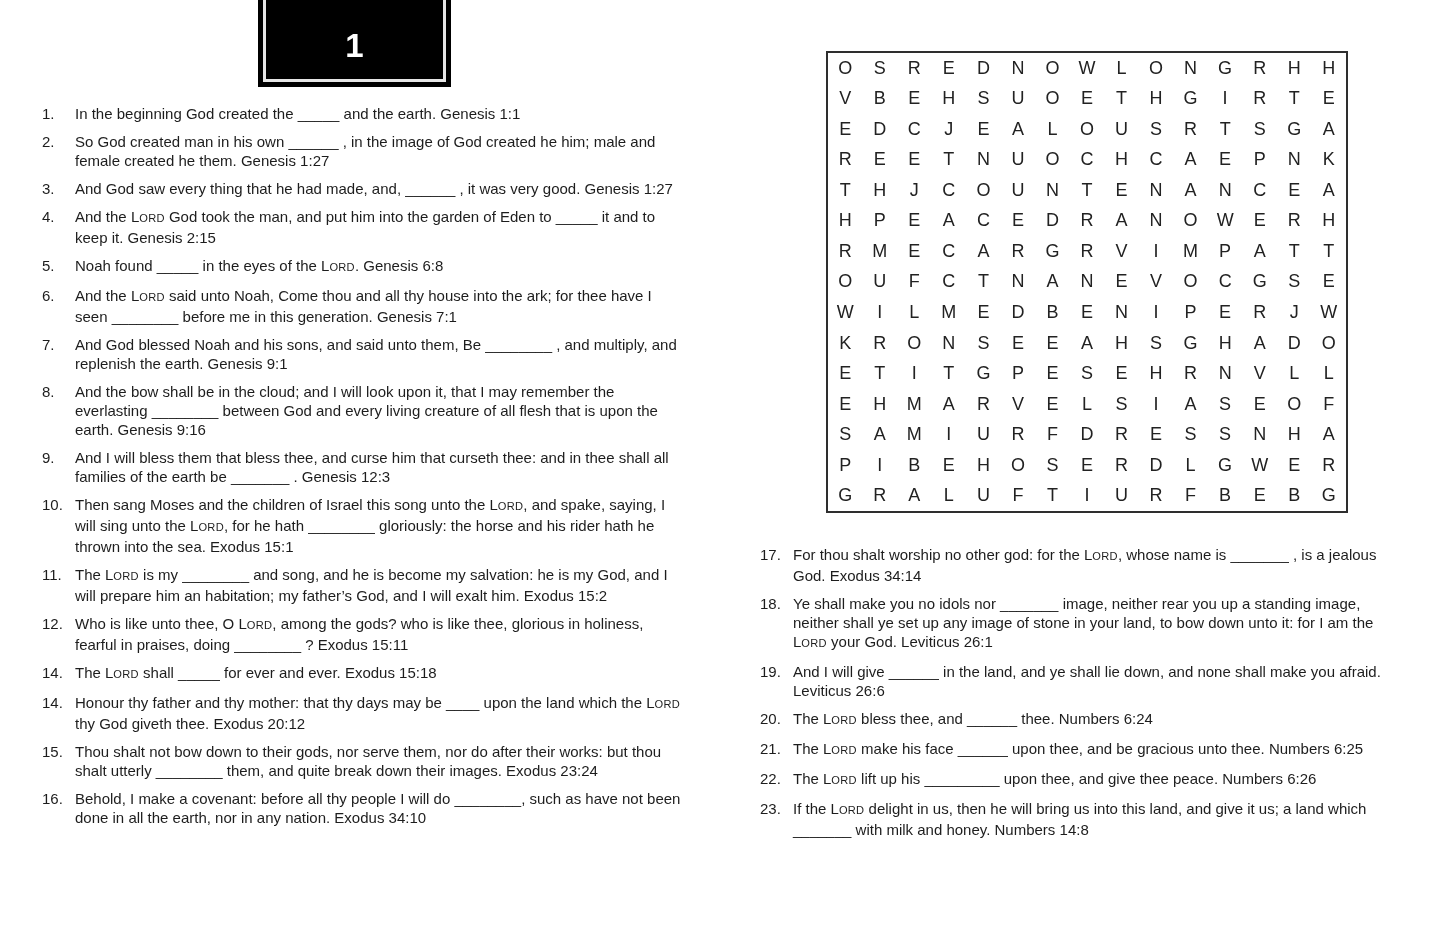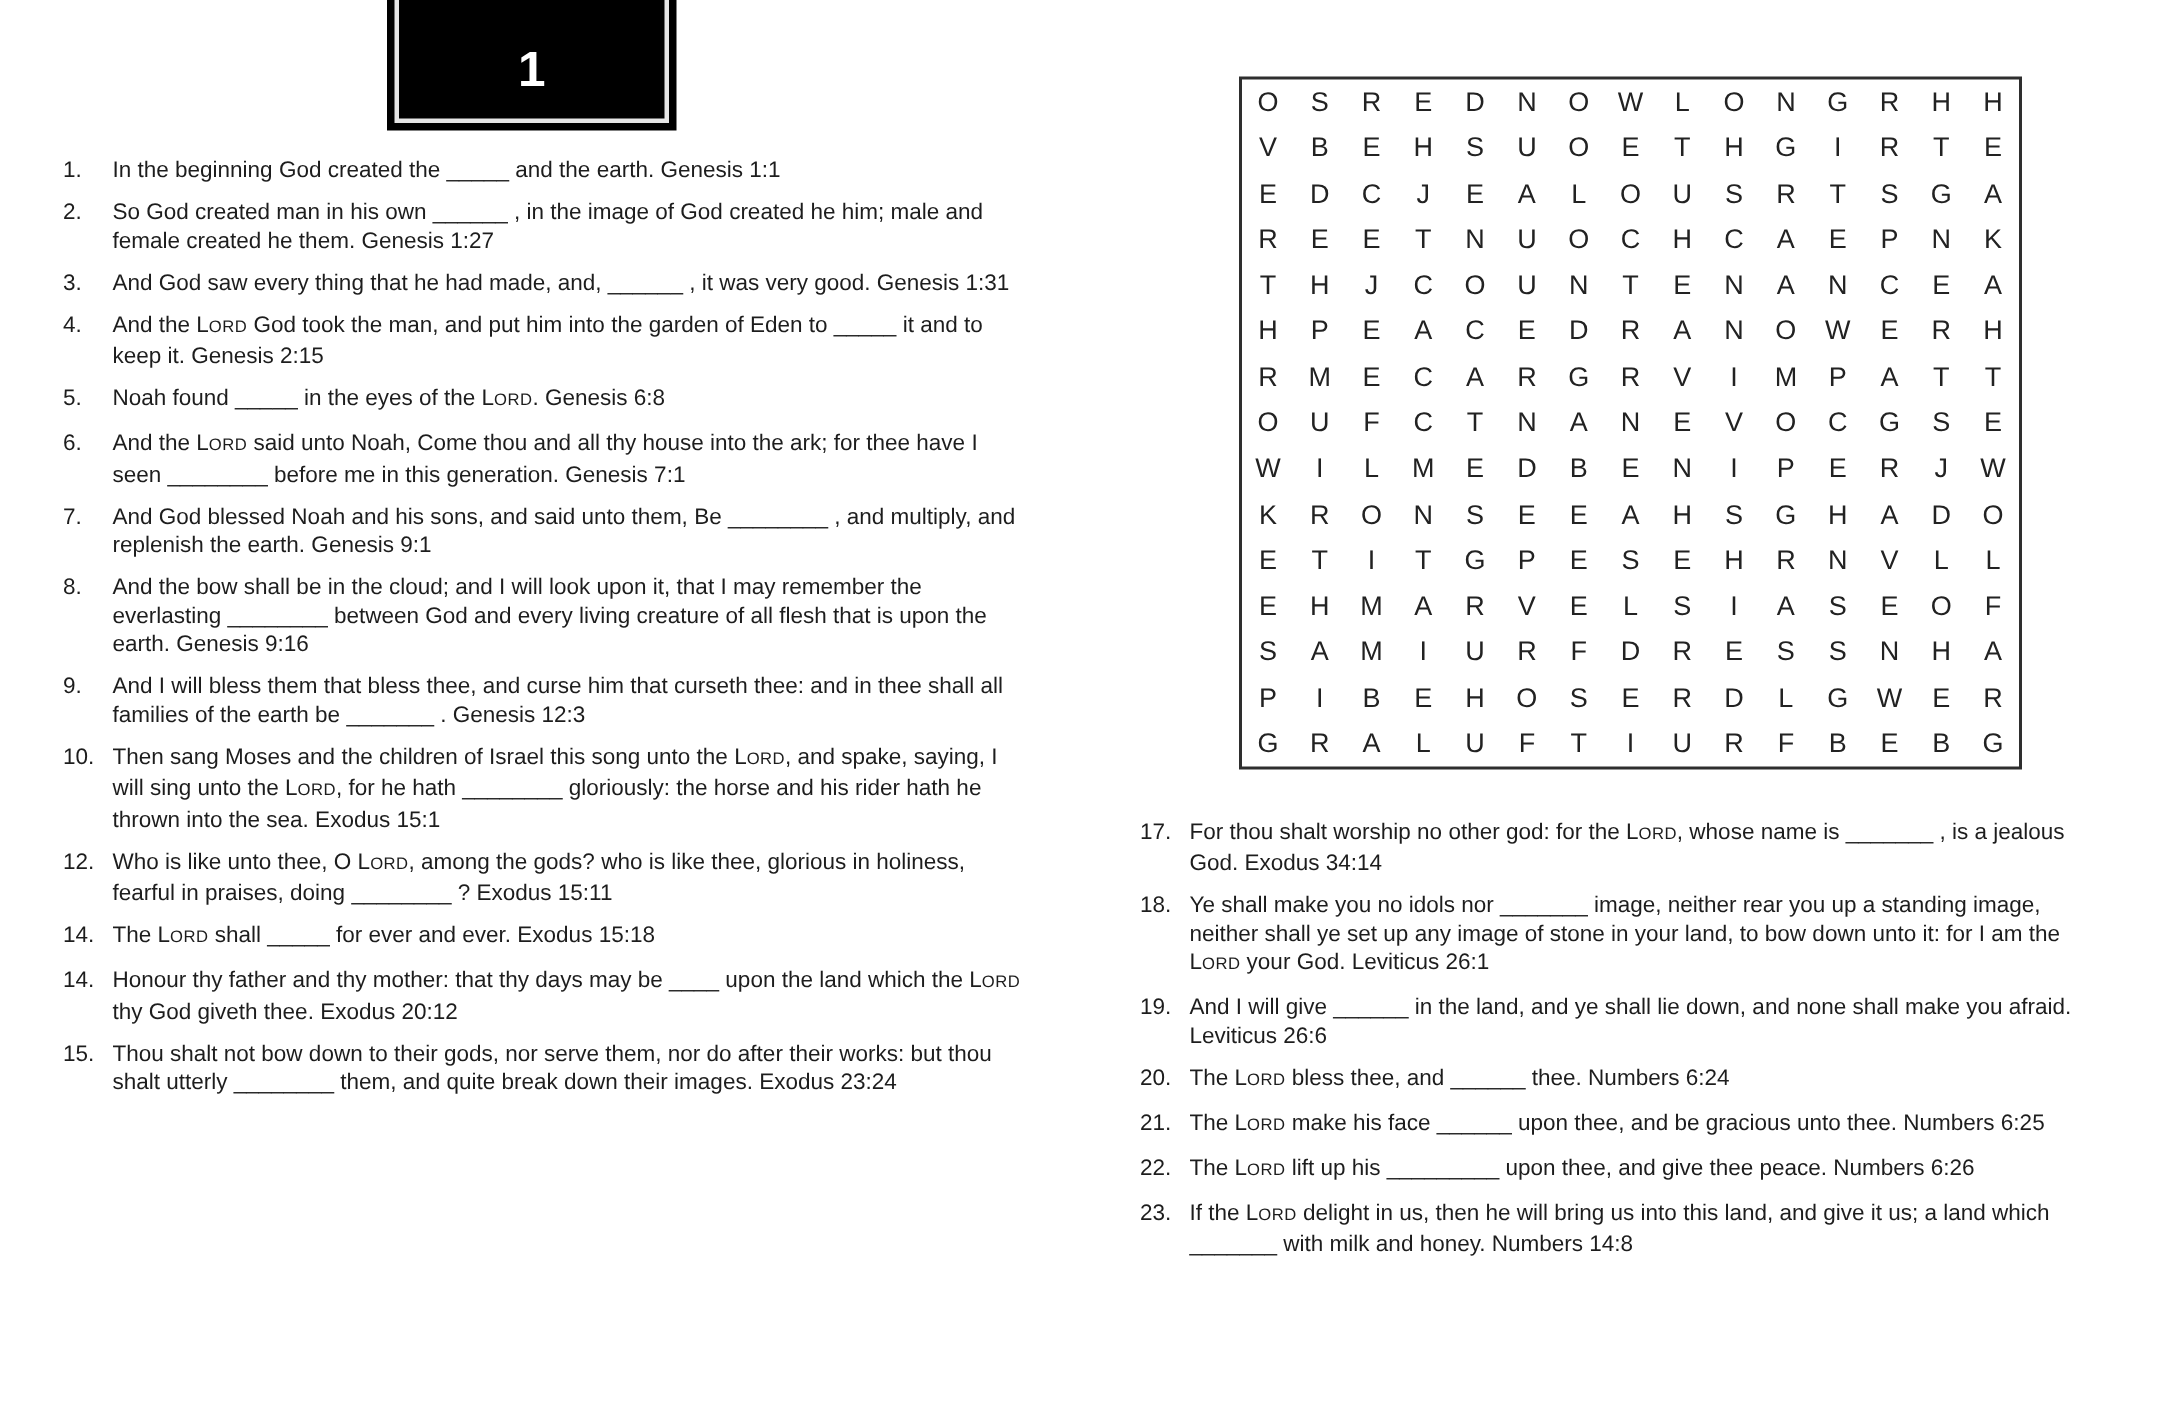--- a/index.html
+++ b/index.html
@@ -291,21 +291,21 @@
     <span class="text">In the beginning God created the _____ and the earth. Genesis 1:1</span>
   </div>
 
   <div class="clue">
     <span class="num">2.</span>
     <span class="text">So God created man in his own ______ , in the image of God created he him; male and female created he them. Genesis 1:27</span>
   </div>
 
   <div class="clue">
     <span class="num">3.</span>
-    <span class="text">And God saw every thing that he had made, and, ______ , it was very good. Genesis 1:31</span>
+    <span class="text">And God saw every thing that he had made, and, ______ , it was very good. Genesis 1:27</span>
   </div>
 
   <div class="clue">
     <span class="num">4.</span>
     <span class="text">And the L<span class="sc">ORD</span> God took the man, and put him into the garden of Eden to _____ it and to keep it. Genesis 2:15</span>
   </div>
 
   <div class="clue">
     <span class="num">5.</span>
     <span class="text">Noah found _____ in the eyes of the L<span class="sc">ORD</span>. Genesis 6:8</span>
@@ -329,20 +329,24 @@
   <div class="clue">
     <span class="num">9.</span>
     <span class="text">And I will bless them that bless thee, and curse him that curseth thee: and in thee shall all families of the earth be _______ .  Genesis 12:3</span>
   </div>
 
   <div class="clue">
     <span class="num">10.</span>
     <span class="text">Then sang Moses and the children of Israel this song unto the L<span class="sc">ORD</span>, and spake, saying, I will sing unto the L<span class="sc">ORD</span>, for he hath ________ gloriously: the horse and his rider hath he thrown into the sea. Exodus 15:1</span>
   </div>
 
+  <div class="clue">
+    <span class="num">11.</span>
+    <span class="text">The L<span class="sc">ORD</span> is my ________ and song, and he is become my salvation: he is my God, and I will prepare him an habitation; my father’s God, and I will exalt him. Exodus 15:2</span>
+  </div>
 
   <div class="clue">
     <span class="num">12.</span>
     <span class="text">Who is like unto thee, O L<span class="sc">ORD</span>, among the gods? who is like thee, glorious in holiness, fearful in praises, doing ________ ? Exodus 15:11</span>
   </div>
 
   <div class="clue">
     <span class="num">14.</span>
     <span class="text">The L<span class="sc">ORD</span> shall _____ for ever and ever. Exodus 15:18</span>
   </div>
@@ -350,20 +354,24 @@
   <div class="clue">
     <span class="num">14.</span>
     <span class="text">Honour thy father and thy mother: that thy days may be ____ upon the land which the L<span class="sc">ORD</span> thy God giveth thee. Exodus 20:12</span>
   </div>
 
   <div class="clue">
     <span class="num">15.</span>
     <span class="text">Thou shalt not bow down to their gods, nor serve them, nor do after their works: but thou shalt utterly ________ them, and quite break down their images. Exodus 23:24</span>
   </div>
 
+  <div class="clue">
+    <span class="num">16.</span>
+    <span class="text">Behold, I make a covenant: before all thy people I will do ________, such as have not been done in all the earth, nor in any nation. Exodus 34:10</span>
+  </div>
 </div>
 
   <div class="clues clues-right">
   <div class="clue">
     <span class="num">17.</span>
     <span class="text">For thou shalt worship no other god: for the L<span class="sc">ORD</span>, whose name is _______ , is a jealous God. Exodus 34:14</span>
   </div>
 
   <div class="clue">
     <span class="num">18.</span>

